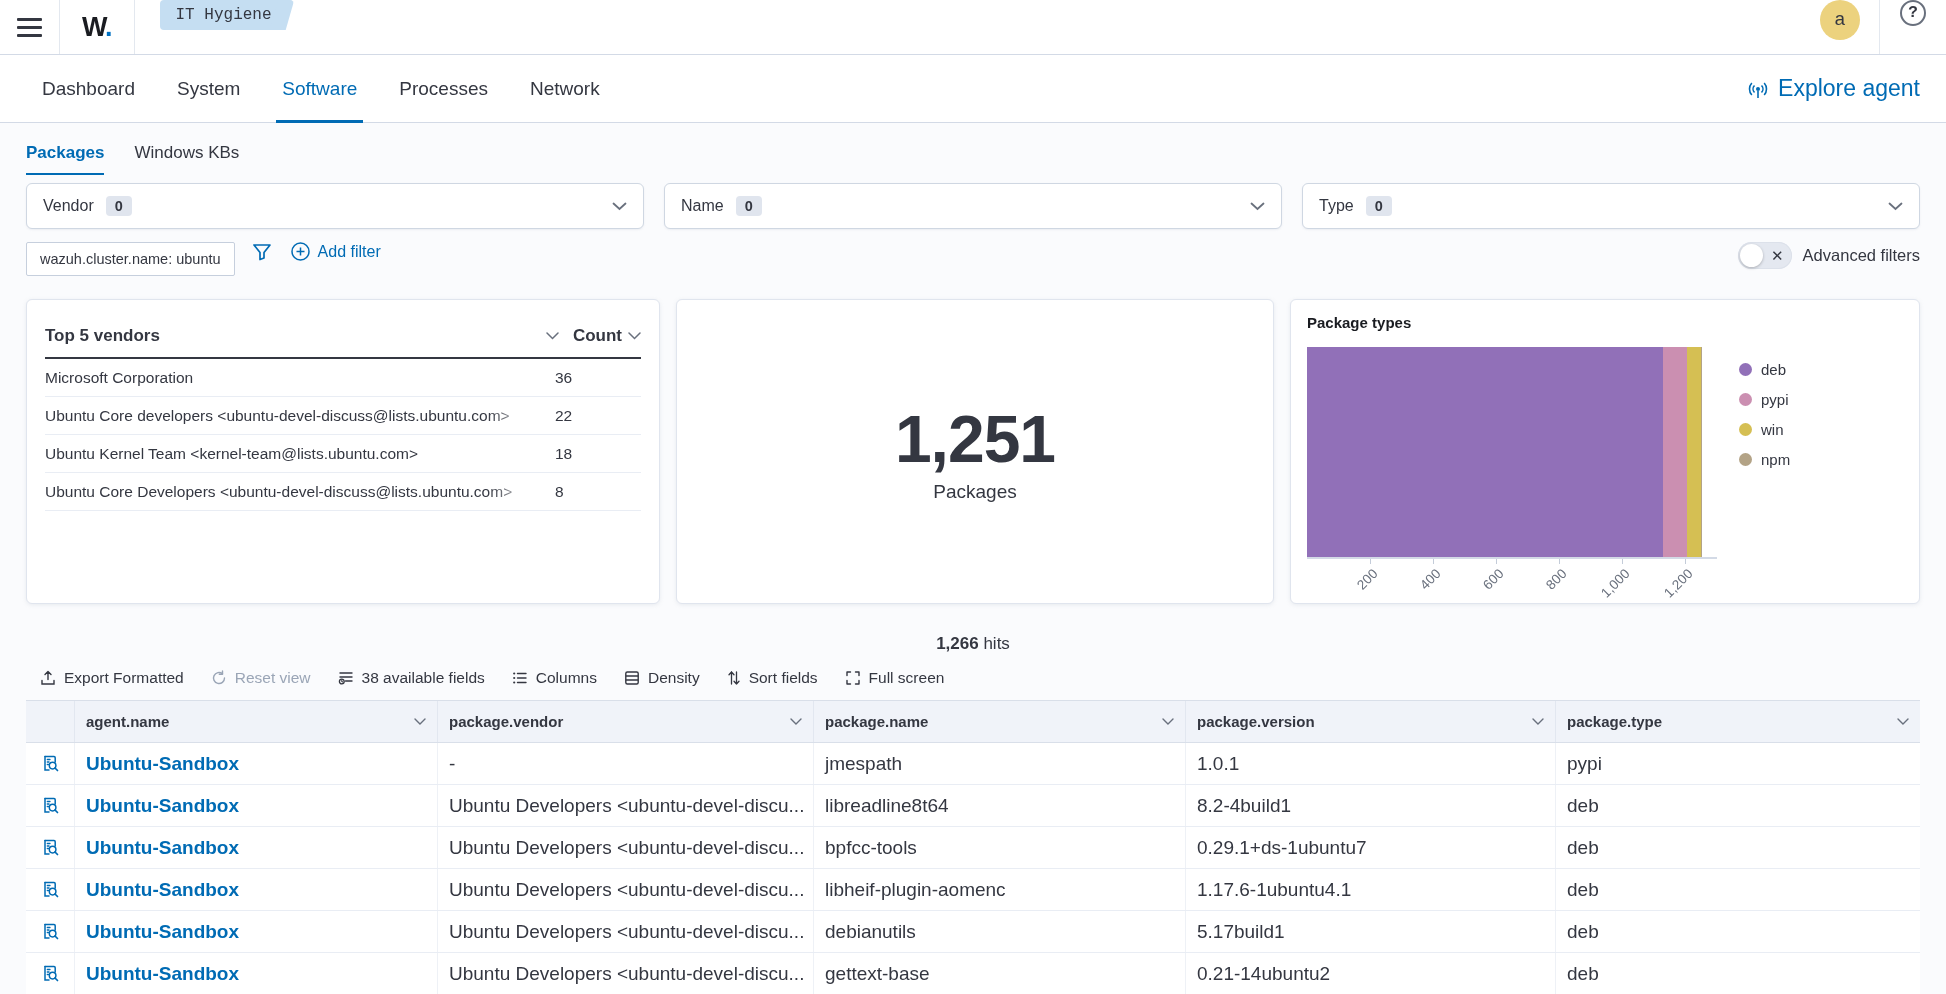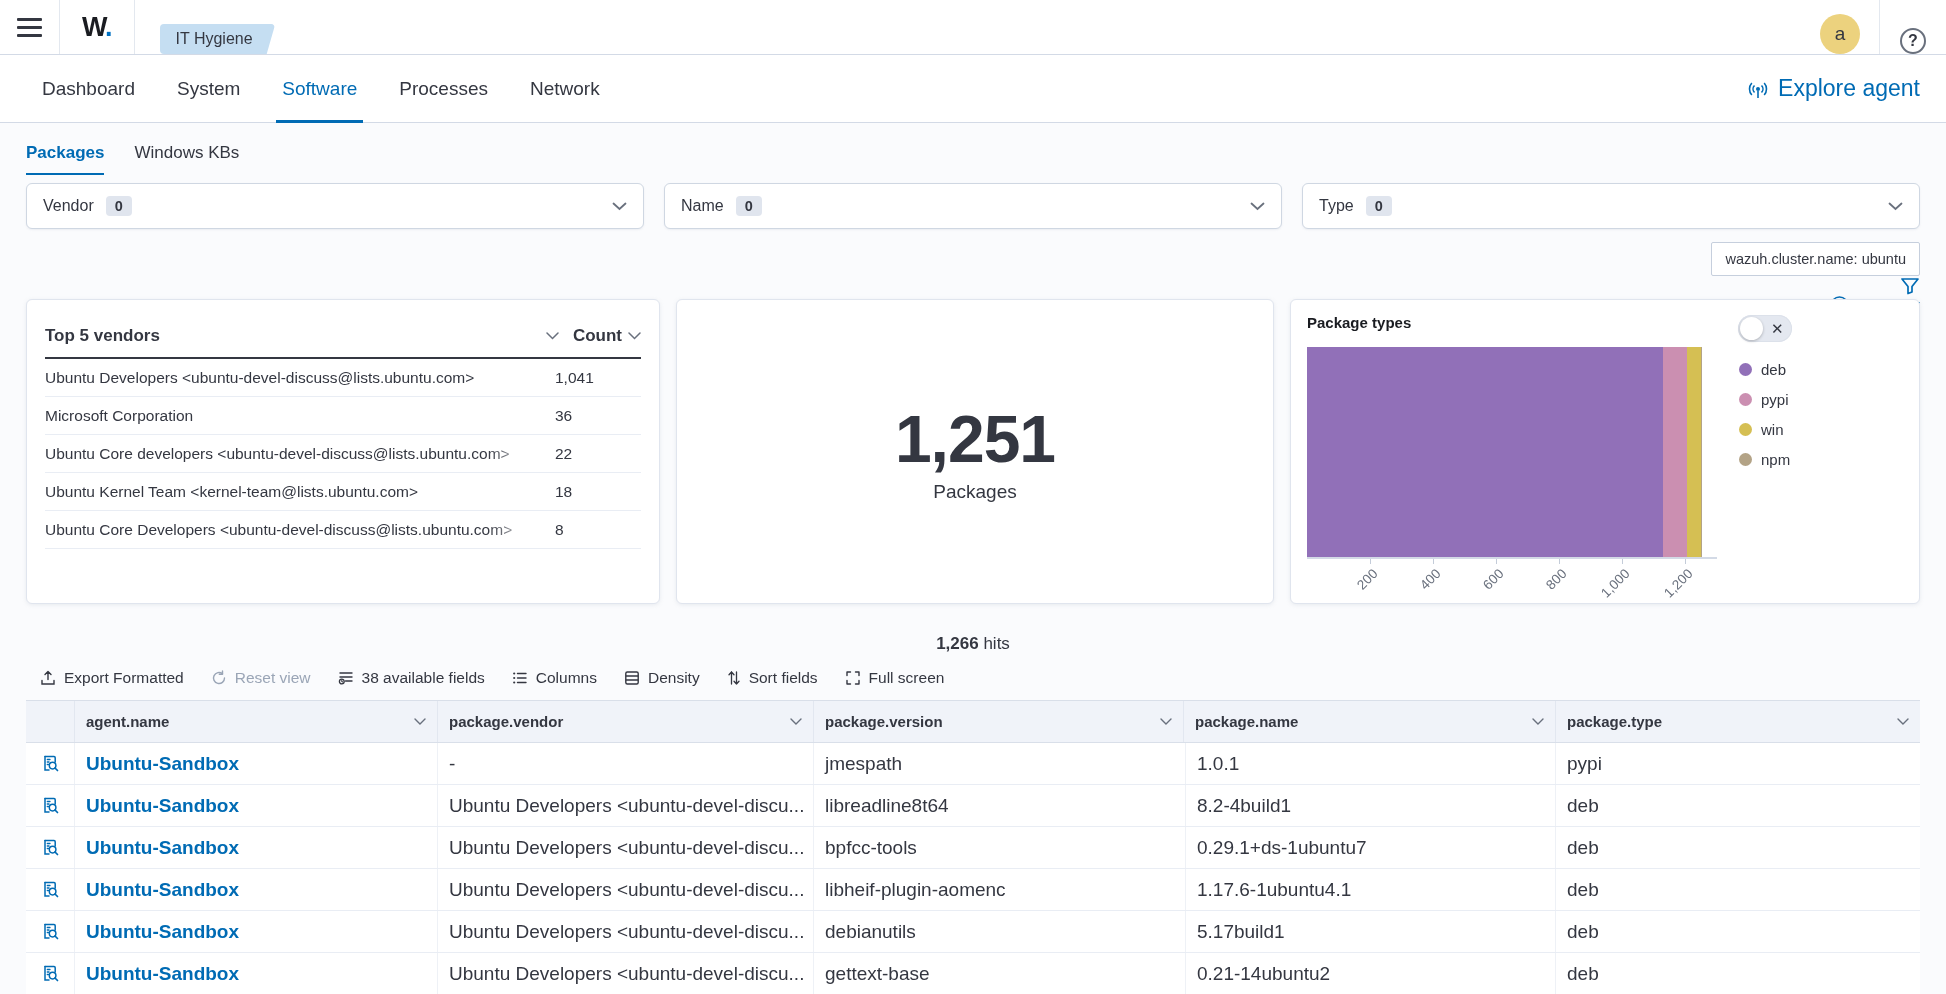--- a/index.html
+++ b/index.html
@@ -19,21 +19,21 @@
   .crumb { position:relative; display:inline-block; background:#c5def2; color:#343741;
     font-size:16px; padding:6px 10px 6px 16px; border-radius:4px 0 0 4px; }
   .crumb::after { content:""; position:absolute; top:0; right:-8px; width:16px; height:100%;
     background:#c5def2; transform:skewX(-16deg); border-radius:0 4px 0 0; }
   .hdr-right { margin-left:auto; display:flex; align-items:center; height:100%; }
   .avatar { width:40px; height:40px; border-radius:50%; background:#ecd27e; color:#343741;
     display:flex; align-items:center; justify-content:center; font-size:19px; cursor:pointer; }
   .help-btn { width:26px; height:26px; border-radius:50%; border:2px solid #69707d; color:#343741;
     display:flex; align-items:center; justify-content:center; font-size:16px; font-weight:700; cursor:pointer; }
   .hdr-div { width:1px; height:100%; background:#e3e8ef; }
-  .hdr-pad { padding:0 19px; height:100%; display:flex; align-items:flex-end; }
+  .hdr-pad { padding:0 19px; height:100%; display:flex; align-items:flex-start;font-family:Liberation Mono, monospace; }
 
   
   .nav-row { height:68px; background:#fff; border-bottom:1px solid #d3dae6;
     display:flex; align-items:center; padding:0 26px 0 42px; }
   .nav-tabs { display:flex; gap:42px; height:100%; }
   .nav-tab { display:flex; align-items:center; font-size:19px; color:#343741; cursor:pointer;
     position:relative; height:100%; }
   .nav-tab.active { color:#006bb4; }
   .nav-tab.active::after { content:""; position:absolute; left:-6px; right:-6px; bottom:-1px;
     height:3px; background:#006bb4; }
@@ -50,21 +50,21 @@
   .selects-row { display:flex; gap:20px; margin:8px 26px 0; }
   .select-box { flex:1; height:46px; background:#fff; border:1px solid #cfd7e2; border-radius:6px;
     display:flex; align-items:center; padding:0 16px; cursor:pointer;
     box-shadow:0 1px 2px rgba(152,162,179,0.15); }
   .select-label { font-size:16px; color:#343741; }
   .count-badge { margin-left:12px; background:#e0e5ee; border-radius:4px; padding:2px 9px;
     font-size:14.5px; font-weight:600; color:#343741; }
   .select-box .chev { margin-left:auto; }
 
   
-  .pill-row { display:flex; align-items:flex-end; margin:13px 26px 0; height:36px;flex-direction:column; }
+  .pill-row { display:flex; align-items:flex-start; margin:13px 26px 0; height:36px; }
   .filter-pill { background:#fff; border:1px solid #c6cfdd; border-radius:2px; font-size:14.5px;
     padding:8px 13px; color:#343741; cursor:pointer; }
   .funnel-btn { margin-left:17px; cursor:pointer; display:flex; }
   .add-filter { margin-left:19px; display:flex; align-items:center; gap:8px; color:#006bb4;
     font-size:16px; cursor:pointer; }
   .adv-wrap { margin-left:auto; display:flex; align-items:center; gap:11px; }
   .toggle { width:54px; height:27px; border-radius:14px; background:#e4e8f0; position:relative;
     cursor:pointer; box-shadow:inset 0 0 0 1px #dce1ea; }
   .toggle .knob { position:absolute; left:2px; top:2px; width:23px; height:23px; border-radius:50%;
     background:#fff; box-shadow:0 1px 3px rgba(0,0,0,0.25); }
@@ -245,24 +245,20 @@
     <div class="panel p1">
       <div class="tv-head">
         <span class="tv-title">Top 5 vendors</span>
         <svg width="13" height="8" viewBox="0 0 13 8">
             <path d="M1 1 L6.5 6.5 L12 1" stroke="#69707d" stroke-width="1.5" fill="none" stroke-linecap="round"></path>
           </svg>
         <span class="tv-count-h">Count</span>
         <svg width="13" height="8" viewBox="0 0 13 8">
             <path d="M1 1 L6.5 6.5 L12 1" stroke="#69707d" stroke-width="1.5" fill="none" stroke-linecap="round"></path>
           </svg>
-      </div>
-      <div class="tv-row">
-        <span class="tv-vendor">Ubuntu Developers &lt;ubuntu-devel-discuss@lists.ubuntu.com&gt;</span>
-        <span class="tv-count">1,041</span>
       </div>
       <div class="tv-row">
         <span class="tv-vendor">Microsoft Corporation</span>
         <span class="tv-count">36</span>
       </div>
       <div class="tv-row">
         <span class="tv-vendor">Ubuntu Core developers &lt;ubuntu-devel-discuss@lists.ubuntu.com&gt;</span>
         <span class="tv-count">22</span>
       </div>
       <div class="tv-row">
@@ -396,28 +392,28 @@
         <svg width="12" height="7" viewBox="0 0 12 7">
             <path d="M1 1 L6 6 L11 1" stroke="#69707d" stroke-width="1.4" fill="none" stroke-linecap="round"></path>
           </svg>
       </div>
       <div class="gh-cell c2">
         <span>package.vendor</span>
         <svg width="12" height="7" viewBox="0 0 12 7">
             <path d="M1 1 L6 6 L11 1" stroke="#69707d" stroke-width="1.4" fill="none" stroke-linecap="round"></path>
           </svg>
       </div>
+      <div class="gh-cell c3">
+        <span>package.name</span>
+        <svg width="12" height="7" viewBox="0 0 12 7">
+            <path d="M1 1 L6 6 L11 1" stroke="#69707d" stroke-width="1.4" fill="none" stroke-linecap="round"></path>
+          </svg>
+      </div>
       <div class="gh-cell c4">
         <span>package.version</span>
-        <svg width="12" height="7" viewBox="0 0 12 7">
-            <path d="M1 1 L6 6 L11 1" stroke="#69707d" stroke-width="1.4" fill="none" stroke-linecap="round"></path>
-          </svg>
-      </div>
-      <div class="gh-cell c3">
-        <span>package.name</span>
         <svg width="12" height="7" viewBox="0 0 12 7">
             <path d="M1 1 L6 6 L11 1" stroke="#69707d" stroke-width="1.4" fill="none" stroke-linecap="round"></path>
           </svg>
       </div>
       <div class="gh-cell c5">
         <span>package.type</span>
         <svg width="12" height="7" viewBox="0 0 12 7">
             <path d="M1 1 L6 6 L11 1" stroke="#69707d" stroke-width="1.4" fill="none" stroke-linecap="round"></path>
           </svg>
       </div>

